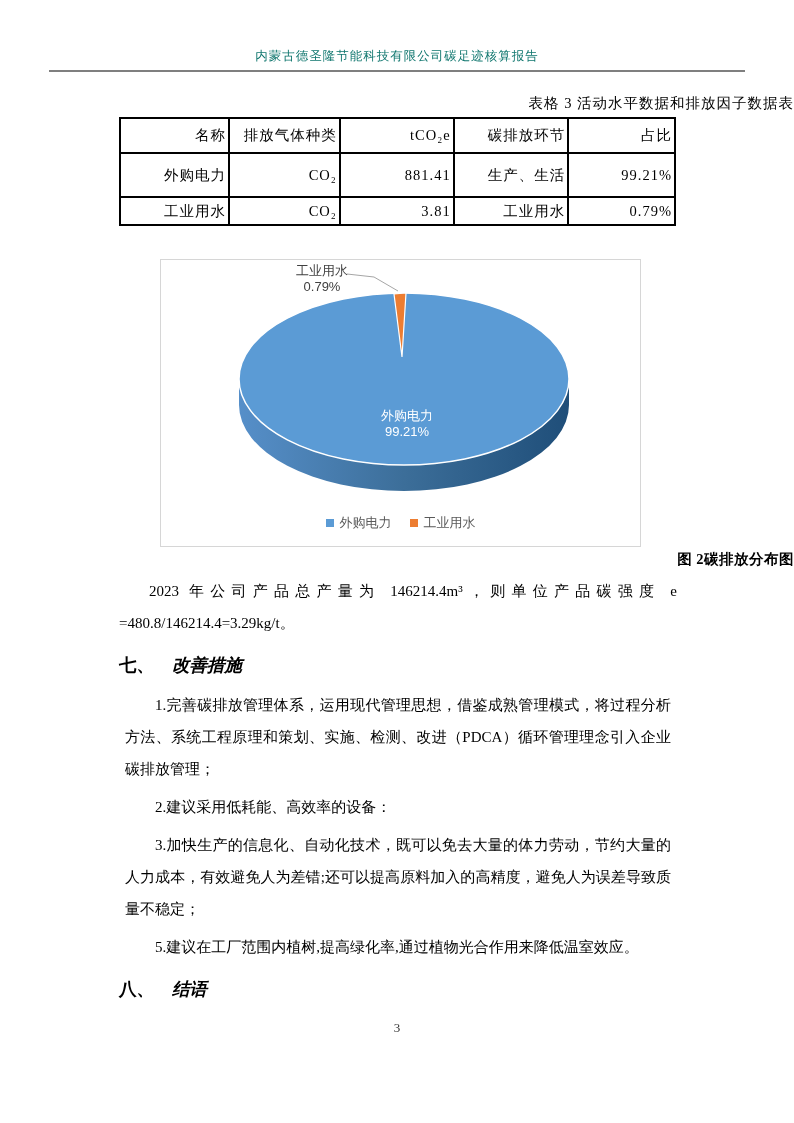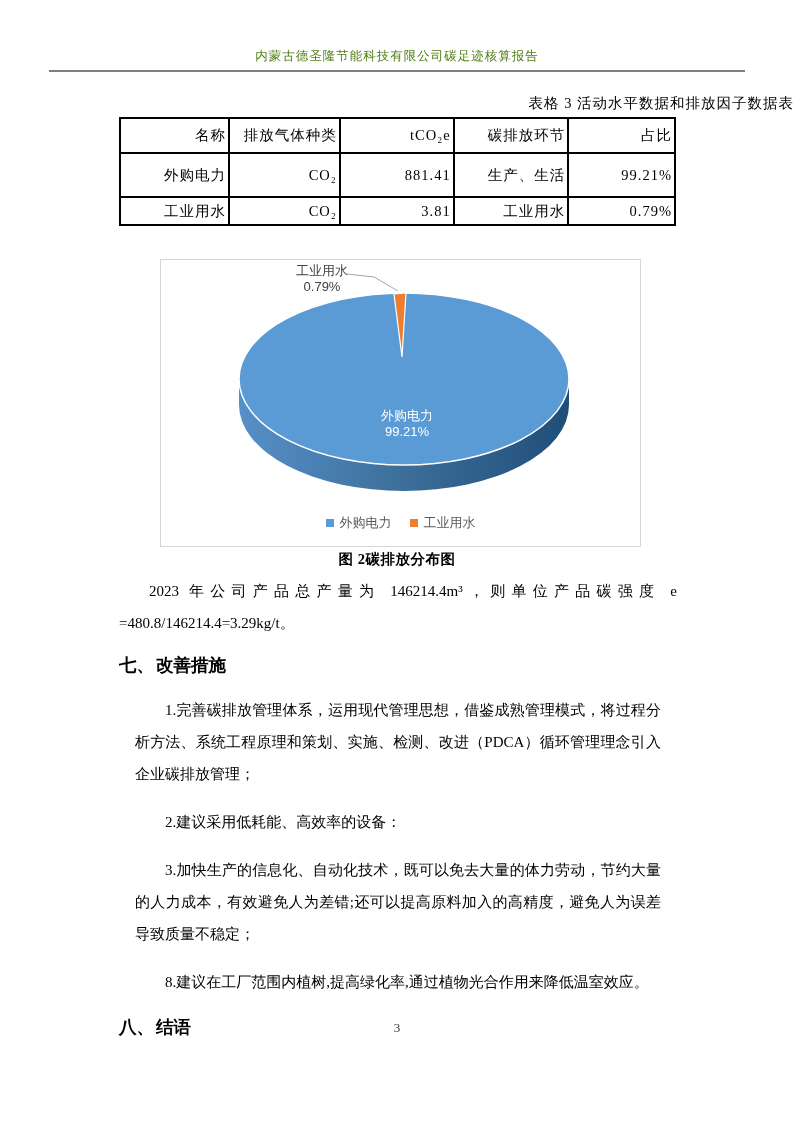--- a/index.html
+++ b/index.html
@@ -15,21 +15,21 @@
     background: #ffffff;
     overflow: hidden;
   }
   
   .header-title {
     position: absolute;
     top: 48px; left: 0; right: 0;
     text-align: center;
     font-size: 12.5px;
     letter-spacing: 1px;
-    color: #4d7c0f;
+    color: #0f766e;
   }
   .header-rule {
     position: absolute;
     top: 70px; left: 49px; right: 49px;
     border-top: 2px solid #7f7f7f;
   }
   
   .table-caption {
     position: absolute;
     top: 94px; left: 0; right: 0;
@@ -90,21 +90,21 @@
     font-size: 13px;
     color: #595959;
   }
   .legend-entry { display: flex; align-items: center; gap: 6px; }
   .legend-swatch { width: 8px; height: 8px; display: inline-block; }
   .legend-swatch.blue   { background: #5b9bd5; }
   .legend-swatch.orange { background: #ed7d31; }
   .fig-caption {
     position: absolute;
     top: 550px; left: 0; right: 0;
-    text-align: center;
+    text-align: right;
     font-size: 14.5px;
     font-weight: bold;
     letter-spacing: 0.5px;
   }
   
   .body-text {
     position: absolute;
     top: 575px; left: 119px;
     width: 558px;
     font-size: 15px;
@@ -119,22 +119,22 @@
     padding-left: 30px;
   }
   .section-heading {
     font-size: 17.5px;
     font-weight: bold;
     margin-top: 13px;
     margin-bottom: 11px;
     line-height: 26px;
     text-align: left;
   }
-  .section-heading .heading-title { margin-left: 2px; }
-  p.body-para { text-indent: 30px; margin: 16px; }
+  .section-heading .heading-title { margin-left: 18px; font-style: italic; }
+  p.body-para { text-indent: 30px; margin: 6px; }
   .page-number {
     position: absolute;
     top: 1020px; left: 0; right: 0;
     text-align: center;
     font-size: 13px;
     color: #333;
   }
 </style>
 </head>
 <body>
@@ -221,21 +221,21 @@
       <div class="intro-line stretch">2023 年公司产品总产量为 146214.4m³，则单位产品碳强度 e</div>
       <div class="intro-line">=480.8/146214.4=3.29kg/t。</div>
     </div>
 
     <div class="section-heading">
       <span>七、</span><span class="heading-title">改善措施</span>
     </div>
     <p class="body-para">1.完善碳排放管理体系，运用现代管理思想，借鉴成熟管理模式，将过程分析方法、系统工程原理和策划、实施、检测、改进（PDCA）循环管理理念引入企业碳排放管理；</p>
     <p class="body-para">2.建议采用低耗能、高效率的设备：</p>
     <p class="body-para">3.加快生产的信息化、自动化技术，既可以免去大量的体力劳动，节约大量的人力成本，有效避免人为差错;还可以提高原料加入的高精度，避免人为误差导致质量不稳定；</p>
-    <p class="body-para">8.建议在工厂范围内植树,提高绿化率,通过植物光合作用来降低温室效应。</p>
+    <p class="body-para">5.建议在工厂范围内植树,提高绿化率,通过植物光合作用来降低温室效应。</p>
 
     <div class="section-heading">
       <span>八、</span><span class="heading-title">结语</span>
     </div>
   </div>
 
   <div class="page-number">3</div>
 
 </div>
 

